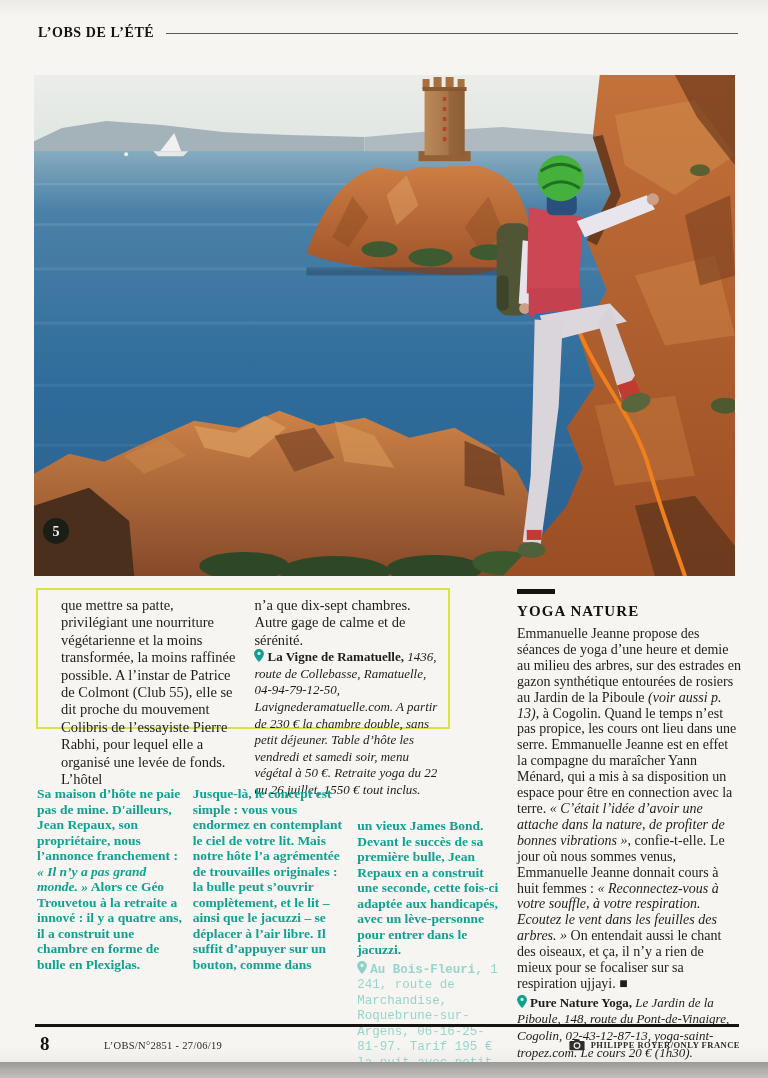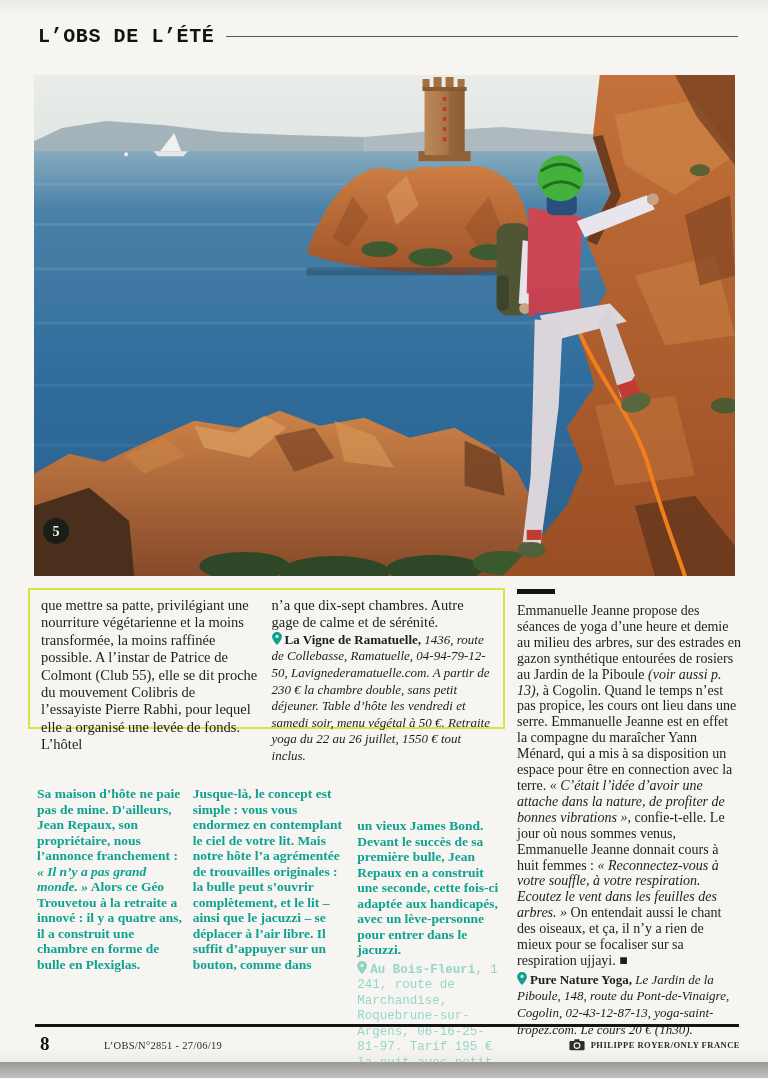--- a/index.html
+++ b/index.html
@@ -1,28 +1,28 @@
 <!DOCTYPE html>
 <html><head>
 <meta charset="utf-8">
 <style>
   html,body{margin:0;padding:0;background:#c9c7c3;}
   .page{position:relative;width:768px;height:1078px;overflow:hidden;
         background:linear-gradient(180deg,#eceae6 0,#f7f5f1 16px,#f7f5f1 97%,#e8e6e2 100%);
         font-family:"Liberation Serif", serif;color:#1d1d1b;}
   
   .masthead{position:absolute;left:38px;top:25px;width:700px;display:flex;align-items:center;gap:12px;}
-  .brand{font-family:Liberation Mono, monospace;font-weight:bold;font-size:20px;letter-spacing:.6px;color:#141311;white-space:nowrap;}
+  .brand{font-family:Liberation Serif, serif;font-weight:bold;font-size:14px;letter-spacing:.6px;color:#141311;white-space:nowrap;}
   .masthead-rule{flex:1;height:0;border-top:1.5px solid #5c5955;}
   
   .photo{position:absolute;left:34px;top:75px;width:701px;height:501px;}
   .photo svg{display:block;width:100%;height:100%;}
   
-  .intro-box{position:absolute;left:28px;top:588px;width:477px;height:141px;border:2px solid #d9e53f;
-             box-sizing:border-box;display:flex;gap:14px;padding:7px 10px 6px 11px;}
+  .intro-box{position:absolute;left:36px;top:588px;width:414px;height:141px;border:2px solid #d9e53f;
+             box-sizing:border-box;display:flex;gap:14px;padding:7px 10px 6px 23px;}
   .intro-col{font-size:14.5px;line-height:17.4px;}
   .intro-col.c1{width:221px;}
   .intro-col.c2{width:226px;}
   .listing{font-size:13px;line-height:16.6px;margin-top:2px;}
   .listing b{font-weight:bold;}
   .listing i{font-style:italic;font-family:Liberation Serif, serif;}
   .pin{display:inline-block;vertical-align:-1px;margin-right:3px;}
   
   .yoga{position:absolute;left:517px;top:589px;width:224px;}
   .yoga-bar{width:38px;height:5px;background:#15130f;margin-bottom:9px;}
@@ -208,20 +208,21 @@
         <svg class="pin" width="10" height="13" viewBox="0 0 12 16">
           <path d="M6 0 C2.7 0 0 2.6 0 5.8 C0 10 6 16 6 16 C6 16 12 10 12 5.8 C12 2.6 9.3 0 6 0 Z" fill="#12a08e"></path>
           <circle cx="6" cy="5.5" r="2" fill="#d9efe9"></circle>
         </svg><b>La Vigne de Ramatuelle,</b><i> 1436, route de Collebasse, Ramatuelle, 04-94-79-12-50, Lavignederamatuelle.com. A partir de 230 € la chambre double, sans petit déjeuner. Table d’hôte les vendredi et samedi soir, menu végétal à 50 €. Retraite yoga du 22 au 26 juillet, 1550 € tout inclus.</i>
       </p>
     </div>
   </div>
 
   <div class="yoga">
     <div class="yoga-bar"></div>
+    <h3 class="yoga-heading">YOGA NATURE</h3>
     <p class="yoga-par"><span class="run-normal">Emmanuelle Jeanne propose des séances de yoga d’une heure et demie au milieu des arbres, sur des estrades en gazon synthétique entourées de rosiers au Jardin de la Piboule </span><span class="run-italic">(voir aussi p. 13)</span><span class="run-normal">, à Cogolin. Quand le temps n’est pas propice, les cours ont lieu dans une serre. Emmanuelle Jeanne est en effet la compagne du maraîcher Yann Ménard, qui a mis à sa disposition un espace pour être en connection avec la terre. </span><span class="run-italic">« C’était l’idée d’avoir une attache dans la nature, de profiter de bonnes vibrations »</span><span class="run-normal">, confie-t-elle. Le jour où nous sommes venus, Emmanuelle Jeanne donnait cours à huit femmes : </span><span class="run-italic">« Reconnectez-vous à votre souffle, à votre respiration. Ecoutez le vent dans les feuilles des arbres. »</span><span class="run-normal"> On entendait aussi le chant des oiseaux, et ça, il n’y a rien de mieux pour se focaliser sur sa respiration ujjayi. ■</span></p>
     <p class="listing" style="margin:3px 0 0 0;">
       <svg class="pin" width="10" height="13" viewBox="0 0 12 16">
         <path d="M6 0 C2.7 0 0 2.6 0 5.8 C0 10 6 16 6 16 C6 16 12 10 12 5.8 C12 2.6 9.3 0 6 0 Z" fill="#12a08e"></path>
         <circle cx="6" cy="5.5" r="2" fill="#d9efe9"></circle>
       </svg><b>Pure Nature Yoga,</b><i> Le Jardin de la Piboule, 148, route du Pont-de-Vinaigre, Cogolin, 02-43-12-87-13, yoga-saint-tropez.com. Le cours 20 € (1h30).</i>
     </p>
   </div>
 
   <div class="bubble-cols">

